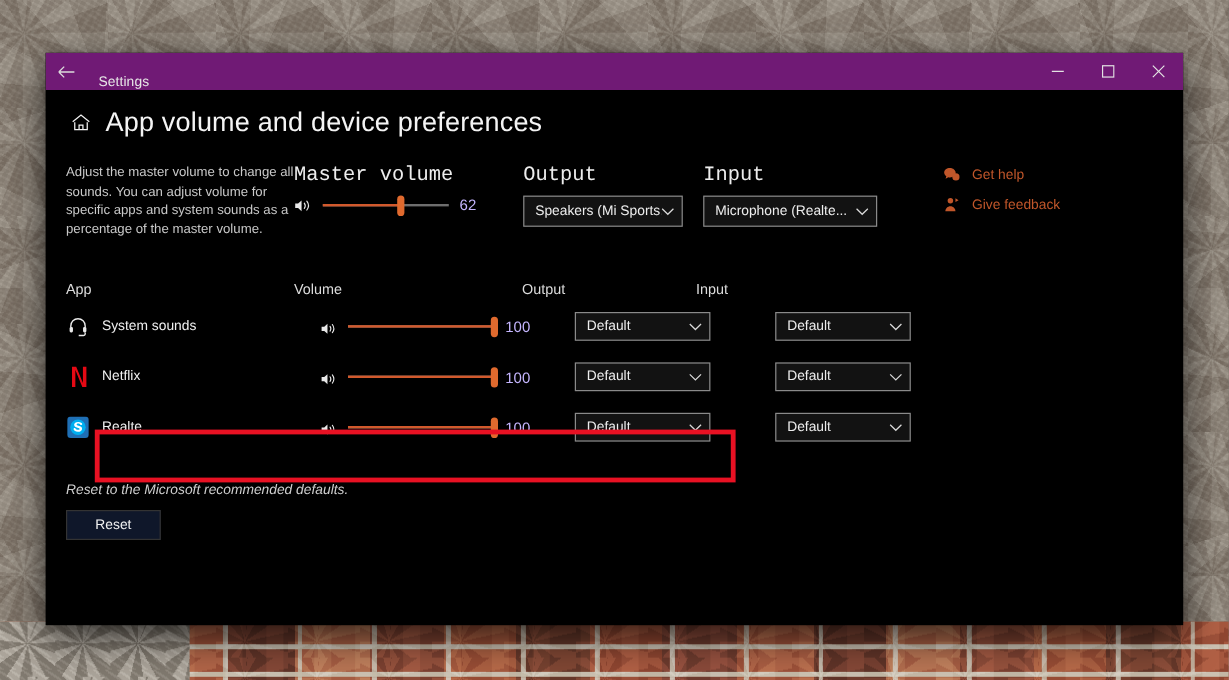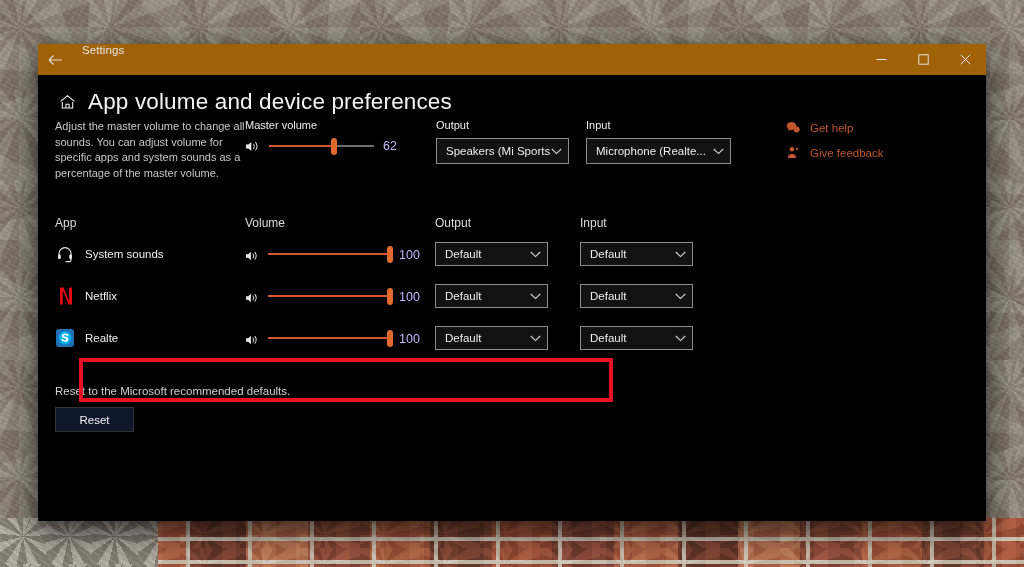--- a/index.html
+++ b/index.html
@@ -91,22 +91,22 @@
     position: absolute;
     left: 38px; top: 44px; width: 948px; height: 477px;
     background: #000000;
     box-shadow: 0 10px 30px rgba(0,0,0,.75);
     overflow: hidden;
   }
 
   
   #titlebar {
     height: 31px;
-    display: flex; align-items: flex-start;
-    background: #a16207;
+    display: flex; align-items: flex-end;
+    background: #701a75;
     position: relative;
   }
   .back-btn {
     width: 34px; height: 31px;
     display: flex; align-items: center; justify-content: center;
     color: #dcdcdc;
   }
   .back-btn svg { display: block; }
   .app-title {
     font-size: 11.5px; color: #e6e6e6;
@@ -130,30 +130,30 @@
   }
   .home-icon { width: 24px; color: #f2f2f2; display: flex; align-items: center; justify-content: center; }
   #pagetitle {
     font-size: 22.5px; color: #f4f4f4;
     font-weight: 400; margin-left: 9px; letter-spacing: .15px;
   }
 
   
   #topregion {
     position: relative;
-    margin-top: 4px;
+    margin-top: 22px;
     height: 86px;
   }
   #descblock {
     position: absolute; left: 17px; top: 0;
     width: 205px;
     font-size: 11px; line-height: 15.5px; color: #c8c8c8;
   }
   .field-label {
-    font-size: 11px; color: #ededed; margin-bottom: 7px;
+    font-size: 17px; color: #ededed; margin-bottom: 7px; font-family: Liberation Mono, monospace;
   }
   #mastervol { position: absolute; left: 207px; top: 0; width: 190px; }
   .slider-row { display: flex; align-items: center; gap: 9px; }
   .spk-icon { color: #e8e8e8; flex: none; display: flex; align-items: center; }
   .slider {
     position: relative; height: 16px; flex: none;
     display: flex; align-items: center;
   }
   .slider .track {
     position: absolute; left: 0; right: 0; top: 50%;
@@ -203,41 +203,42 @@
     height: 20px;
   }
   .col-app    { width: 190px; flex: none; }
   .col-vol    { width: 190px; flex: none; }
   .col-out    { width: 145px; flex: none; }
   .col-in     { width: 145px; flex: none; }
 
   .app-row {
     display: flex; align-items: center;
     height: 42px;
+    gap: 22px;
   }
   .app-cell { display: flex; align-items: center; gap: 11px; }
   .app-icon { width: 19px; height: 19px; flex: none; display: flex; align-items: center; justify-content: center; }
   .app-name { font-size: 11.5px; color: #f0f0f0; }
 
   .vol-cell { display: flex; align-items: flex-end; gap: 9px; }
 
   .combo-sm { width: 113px; height: 24px; }
 
   
   #annotation {
     position: absolute;
     left: 41px; top: 314px;
     width: 534px; height: 44px;
     border: 4px solid #e81123;
     pointer-events: none;
   }
 
   
   #resetblock { padding: 26px 0 0 17px; }
-  #resettext { font-size: 11.5px; color: #cfcfcf; }
+  #resettext { font-size: 11.5px; color: #cfcfcf; font-style: italic; }
   #resetbtn {
     margin-top: 10px;
     width: 79px; height: 25px;
     background: #0f172a;
     border: 1px solid #333333;
     color: #f2f2f2; font-size: 11.5px;
     font-family: "Liberation Sans", sans-serif;
     display: flex; align-items: center; justify-content: center;
   }
 </style>

